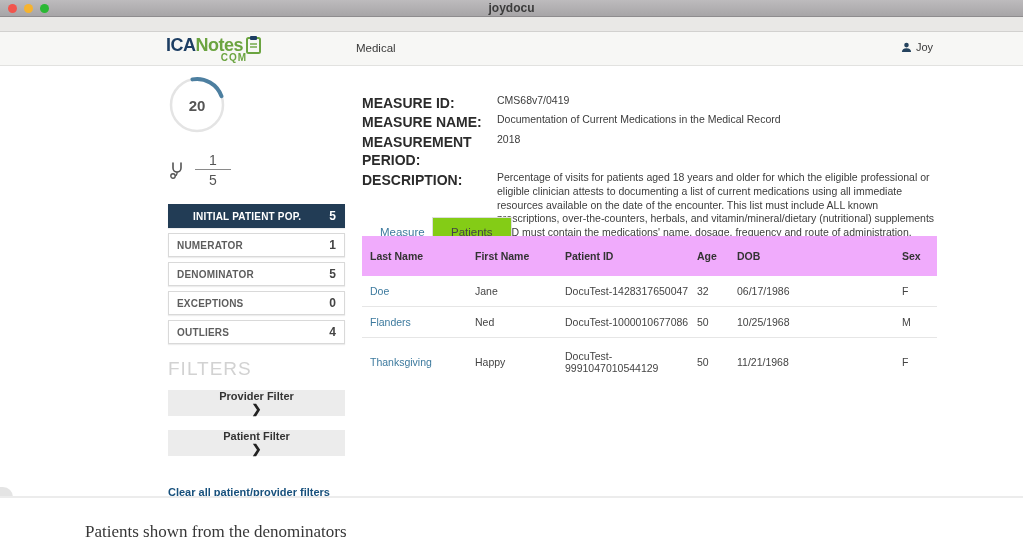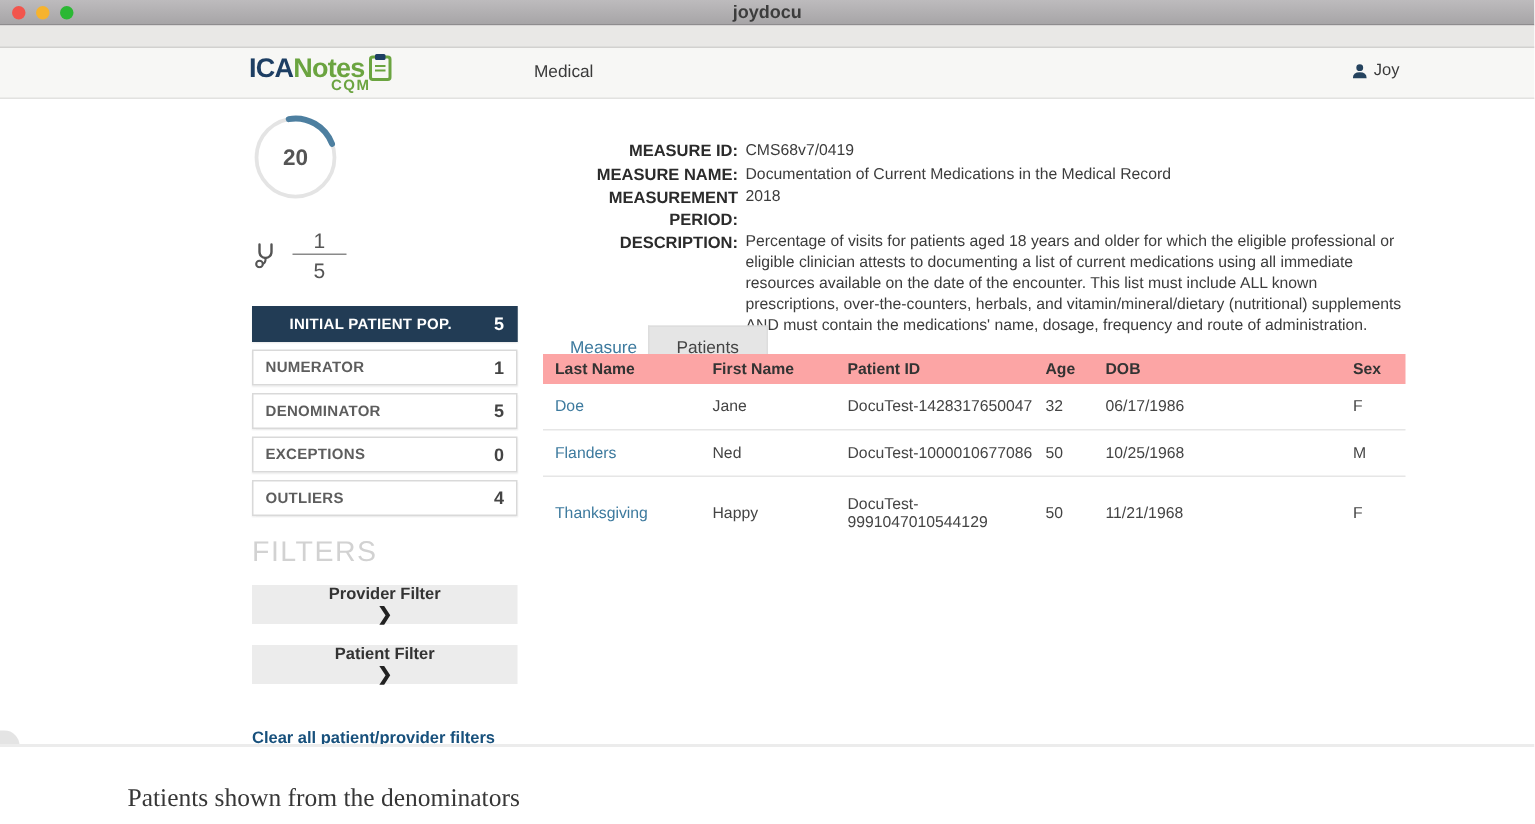--- a/index.html
+++ b/index.html
@@ -54,36 +54,36 @@
   .filter-bar { margin-top:10px; height:26px; background:#ececec; display:flex; align-items:center;
     justify-content:space-between; padding:0 10px; cursor:pointer;flex-direction:column; }
   .filter-bar + .filter-bar { margin-top:14px; }
   .filter-bar .flabel { font-size:11px; font-weight:bold; color:#333; }
   .filter-bar .chev { font-size:12px; font-weight:bold; color:#222; }
   .clear-link { display:inline-block; margin-top:30px; font-size:11px; font-weight:bold; color:#17507c; text-decoration:none; }
 
   
   .measure-info { position:absolute; left:362px; top:94px; width:575px; }
   .mi-row { display:flex; margin-bottom:1px; }
-  .mi-label { width:130px; flex:0 0 130px; text-align:right; font-size:11px; font-weight:bold; color:#2b2b2b; line-height:1.32; }
+  .mi-label { width:130px; flex:0 0 130px; text-align:left; font-size:14px; font-weight:bold; color:#2b2b2b; line-height:1.32; }
   .mi-value { margin-left:5px; font-size:10.5px; color:#3c3c3c; line-height:1.32; max-width:438px; }
 
   
   .tabrow { position:absolute; left:362px; top:217px; width:575px; height:29px; }
   .tab { position:absolute; top:0; height:29px; display:flex; align-items:center; padding:0 18px; font-size:11.5px; }
   .tab.inactive { left:0; color:#3d7a9e; cursor:pointer; }
-  .tab.active { left:70px; background:#e5e5e5; border:1px solid #ddd; border-bottom:none; color:#444; cursor:default; }
+  .tab.active { left:70px; background:#84cc16; border:1px solid #ddd; border-bottom:none; color:#444; cursor:default; }
   .actions { position:absolute; right:0; top:1px; display:flex; gap:3px; }
   .btn { height:24px; background:#2a4d6e; border:1px solid #1f3d58; color:#fff; display:flex; align-items:center;
     gap:5px; padding:0 11px; font-size:10.5px; font-weight:bold; cursor:pointer; letter-spacing:0.2px; }
 
   
   .ptable { position:absolute; left:362px; top:236px; width:575px; font-size:10.5px; }
   .trow { display:flex; align-items:center; }
-  .thead { background:#fca5a5; height:20px; font-weight:bold; color:#333; }
+  .thead { background:#f0abfc; height:40px; font-weight:bold; color:#333; }
   .tbody-row { border-bottom:1px solid #e6e6e6; color:#444; min-height:31px; }
   .tbody-row:last-child { border-bottom:none; min-height:48px; }
   .c { padding:4px 0 4px 8px; }
   .c-last { flex:0 0 105px; }
   .c-first { flex:0 0 90px; }
   .c-id { flex:0 0 132px; }
   .c-age { flex:0 0 40px; }
   .c-dob { flex:0 0 165px; }
   .c-sex { flex:1; }
   .plink { color:#3d7a9e; cursor:pointer; }

